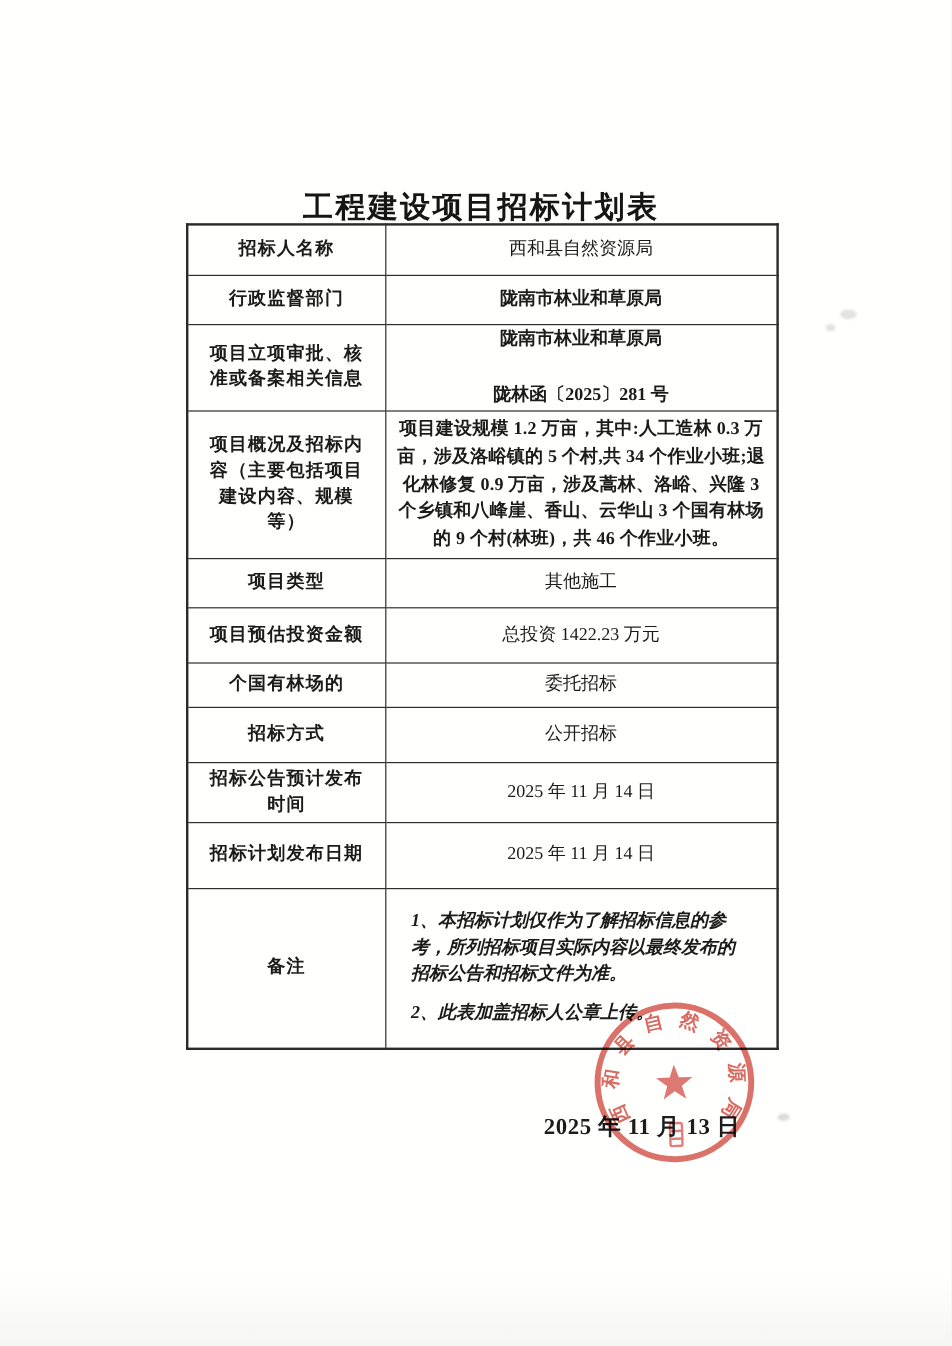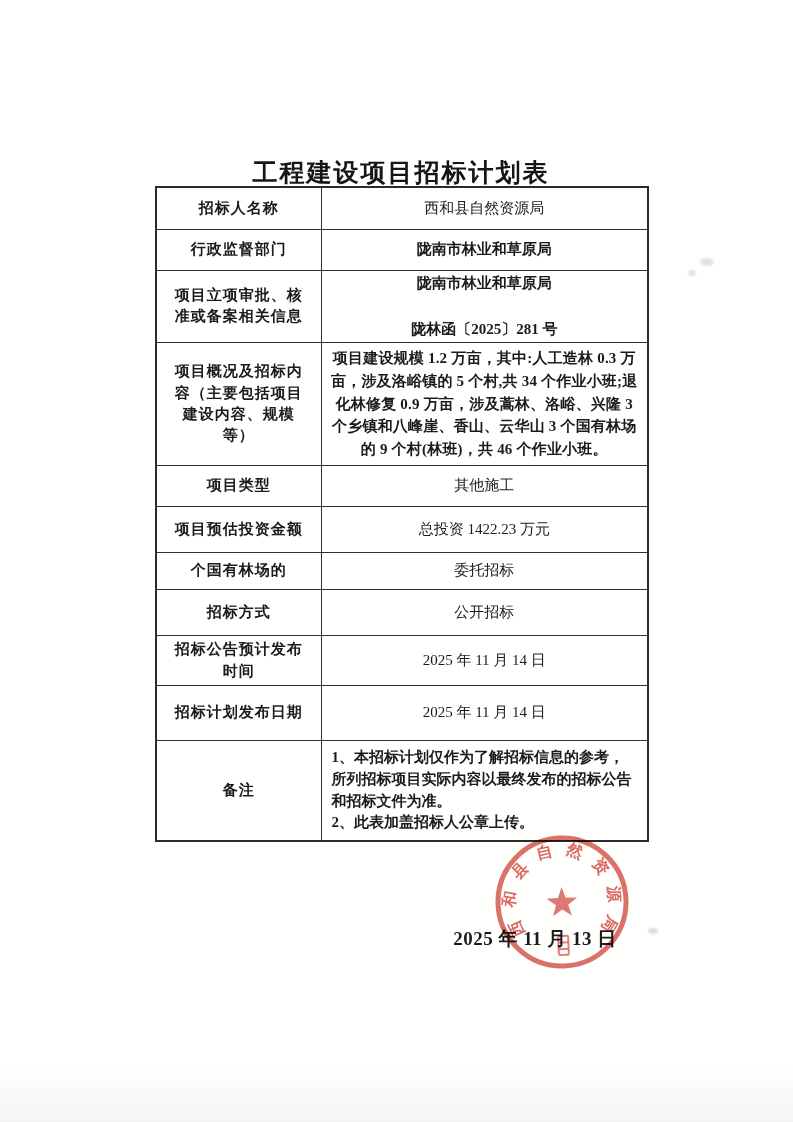--- a/index.html
+++ b/index.html
@@ -82,21 +82,21 @@
     padding:4px 8px;
     letter-spacing:0.2px;
   }
   td.val.remarks{
     text-align:left;
     vertical-align:middle;
     font-weight:600;
     padding:6px 10px;
     line-height:1.45;
   }
-  .remarks p{margin:0;}
+  .remarks p{margin:11px;font-style:italic;}
 
   .footer-sign{
     position:absolute;
     left:399px;top:897px;
     width:280px;
     font-size:16px;
     font-weight:600;
     letter-spacing:0.5px;
     white-space:nowrap;
   }

